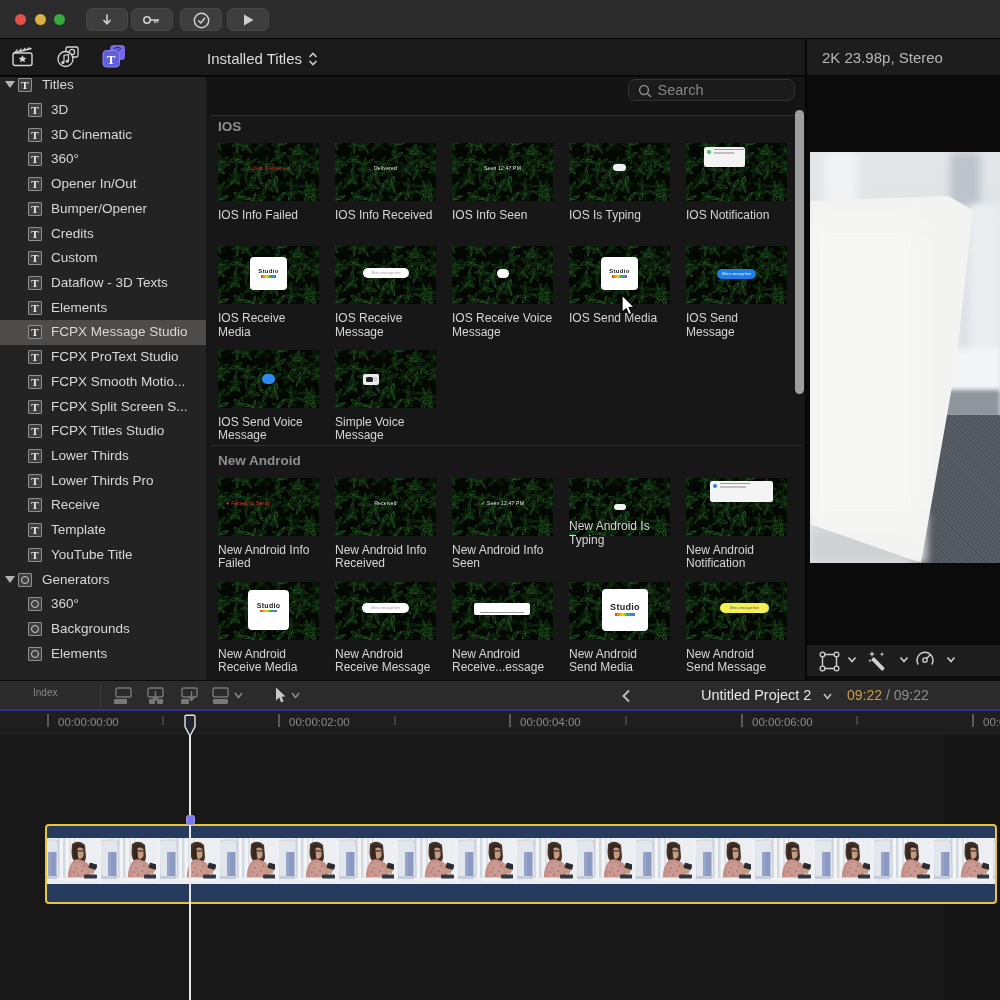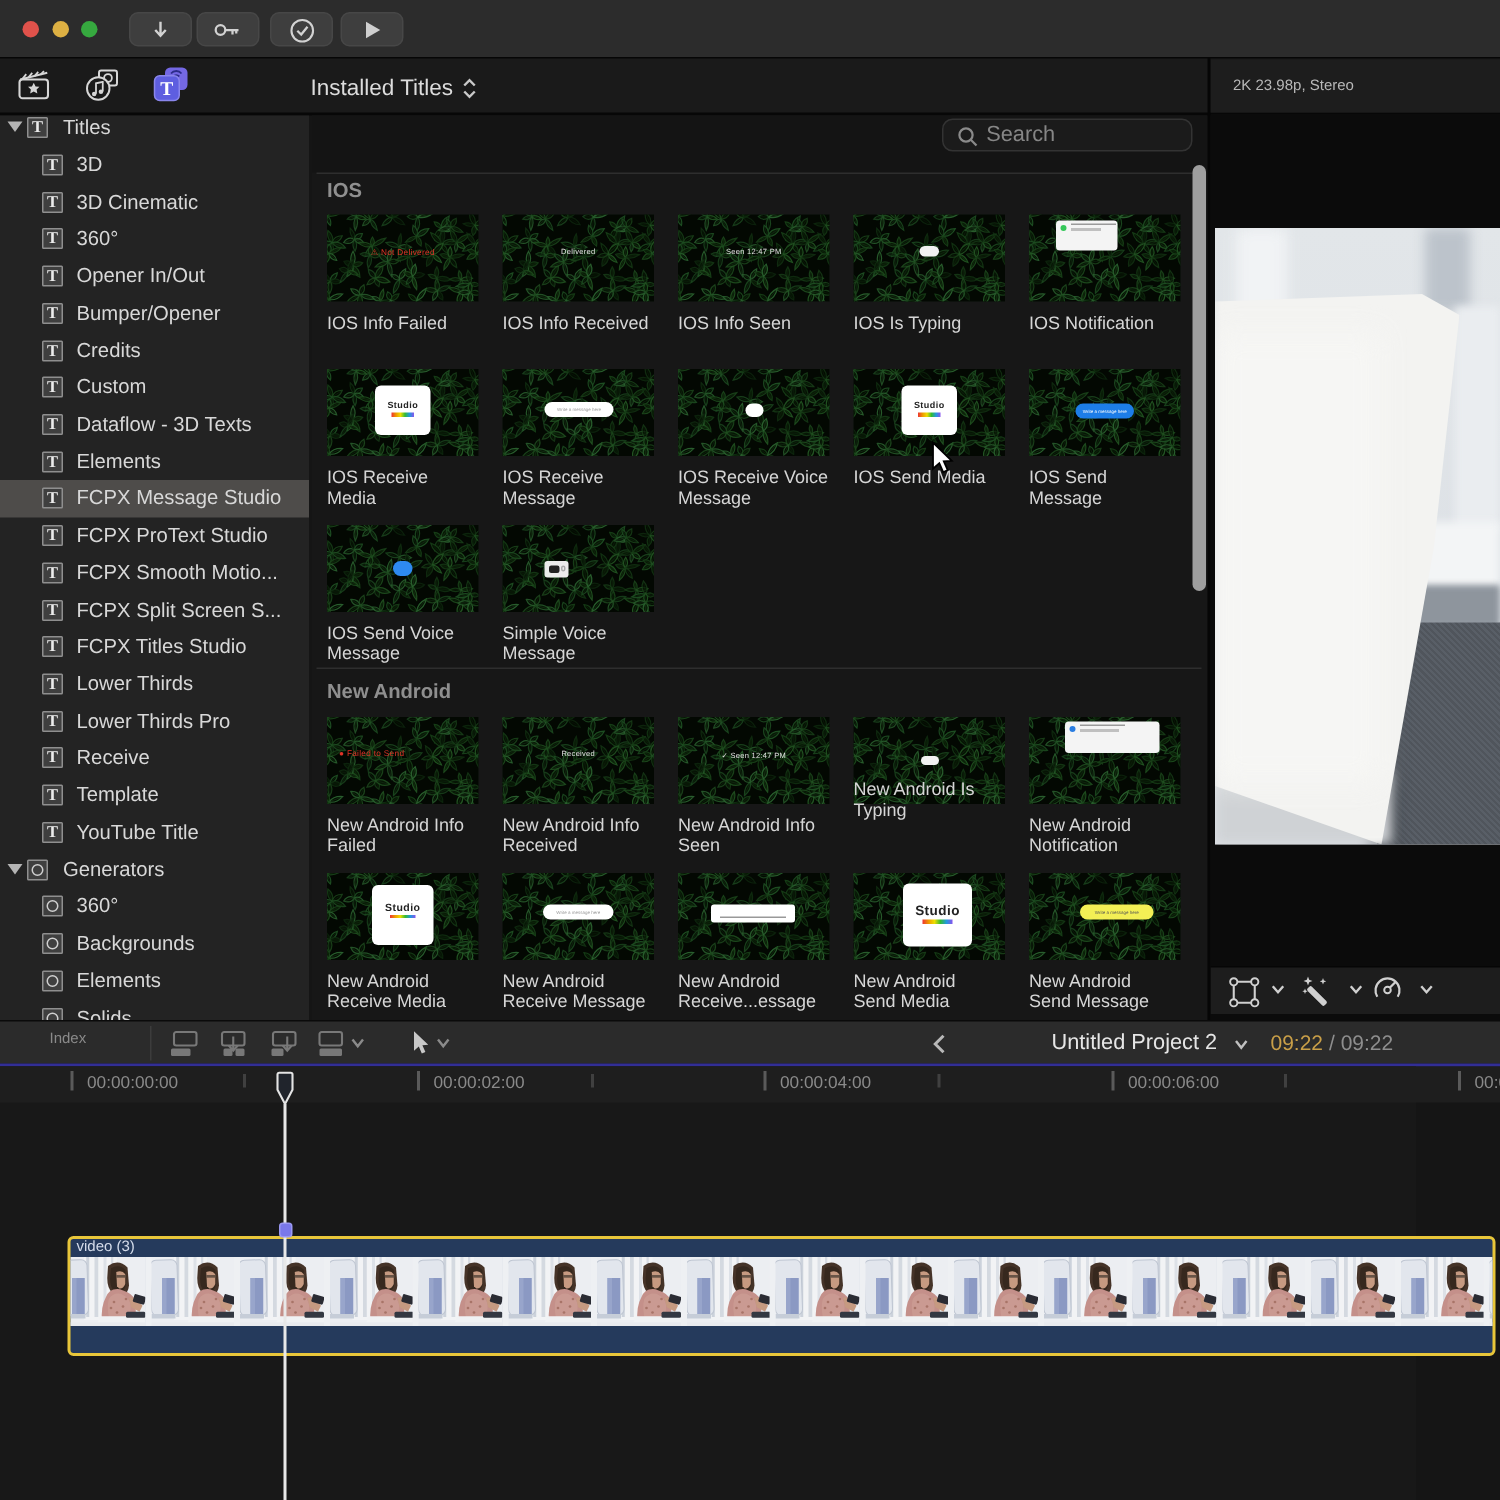--- a/index.html
+++ b/index.html
@@ -5,21 +5,21 @@
 #app {position:absolute;inset:0}
 .abs {position:absolute}
 
 #titlebar {position:absolute;left:0;top:0;width:1000px;height:38px;background:#2c2c2c}
 .tl {position:absolute;top:13.5px;width:11px;height:11px;border-radius:50%}
 .tbtn {position:absolute;top:8px;width:42px;height:23px;background:#3e3e3e;border:1px solid #474747;border-radius:6px;color:#d2d2d2;text-align:center;line-height:21px;font-size:14px}
 
 #toolbar2 {position:absolute;left:0;top:38px;width:1000px;height:39px;background:#1a1a1a;border-top:1.5px solid #060606;border-bottom:2px solid #070707}
 #instTitles {position:absolute;left:207px;top:11px;color:#dcdcdc;font-size:15px}
 #vdiv1 {position:absolute;left:804.5px;top:38px;width:2.5px;height:642px;background:#060606;z-index:5}
-#rhead {position:absolute;left:807px;top:39.5px;width:193px;height:35.5px;background:#1d1d1d;color:#b8b8b8;font-size:10px;line-height:35px;padding-left:15px}
+#rhead {position:absolute;left:807px;top:39.5px;width:193px;height:35.5px;background:#1d1d1d;color:#b8b8b8;font-size:15px;line-height:35px;padding-left:15px}
 
 #sidebar {position:absolute;left:0;top:77px;width:205.5px;height:603px;background:#232323;overflow:hidden}
 .srow {position:absolute;left:0;width:205.5px;height:24.7px}
 .srow.sel {background:#4e4c4a}
 .stxt {position:absolute;top:4px;color:#d8d8d8;font-size:13.5px;white-space:nowrap}
 .ticon {position:absolute;top:5px;width:14px;height:14px;background:#3f3f3f;border:1px solid #8f8f8f;color:#ececec;font-family:"Liberation Serif",serif;font-weight:bold;font-size:11px;text-align:center;line-height:12px;border-radius:1px}
 .gicon {position:absolute;top:5px;width:14px;height:14px;background:#3f3f3f;border:1px solid #8f8f8f;border-radius:1px}
 .gicon span {position:absolute;left:2px;top:2px;width:8px;height:8px;border:1px solid #cfcfcf;border-radius:50%}
 .tri {position:absolute;top:8px;width:0;height:0;border-left:5.5px solid transparent;border-right:5.5px solid transparent;border-top:7px solid #b4b4b4}
 
@@ -982,26 +982,20 @@
           <span></span>
         </span>
         <span class="stxt" style="left:51px">Backgrounds</span>
       </div>
       <div class="srow" style="top:564.8px">
         <span class="gicon" style="left:28px">
           <span></span>
         </span>
         <span class="stxt" style="left:51px">Elements</span>
       </div>
-      <div class="srow" style="top:589.5px">
-        <span class="gicon" style="left:28px">
-          <span></span>
-        </span>
-        <span class="stxt" style="left:51px">Solids</span>
-      </div>
     </div>
 <div id="browser">
  <div id="searchrow">
         <div id="searchbox">
           <svg style="position:absolute;left:9px;top:4px" width="14" height="14" viewBox="0 0 14 14">
             <circle cx="6" cy="6" r="4.4" stroke="#8a8a8a" stroke-width="1.5" fill="none"></circle>
             <path d="M9.2 9.2 L13 13" stroke="#8a8a8a" stroke-width="1.5"></path>
           </svg>
           <span style="position:absolute;left:29px">Search</span>
         </div>
@@ -1286,20 +1280,19 @@
           <svg class="cu" style="left:823.0px" width="60" height="47" preserveAspectRatio="none">
             <use href="#ct"></use>
           </svg>
           <svg class="cu" style="left:882.5px" width="60" height="47" preserveAspectRatio="none">
             <use href="#ct"></use>
           </svg>
           <svg class="cu" style="left:942.0px" width="60" height="47" preserveAspectRatio="none">
             <use href="#ct"></use>
           </svg>
         </div>
-        <div id="cliptitle">video (3)</div>
       </div>
  <svg id="phandle" width="12" height="24" viewBox="0 0 12 24">
         <path d="M2.2 1.2 L9.8 1.2 Q11 1.2 11 2.4 L11 12.5 L6 22 L1 12.5 L1 2.4 Q1 1.2 2.2 1.2 Z" fill="#20242c" stroke="#e4e4e4" stroke-width="1.4"></path>
       </svg>
  <div id="playhead"></div>
  <div id="pmarker"></div>
 </div>
 </div>
 </body></html>

